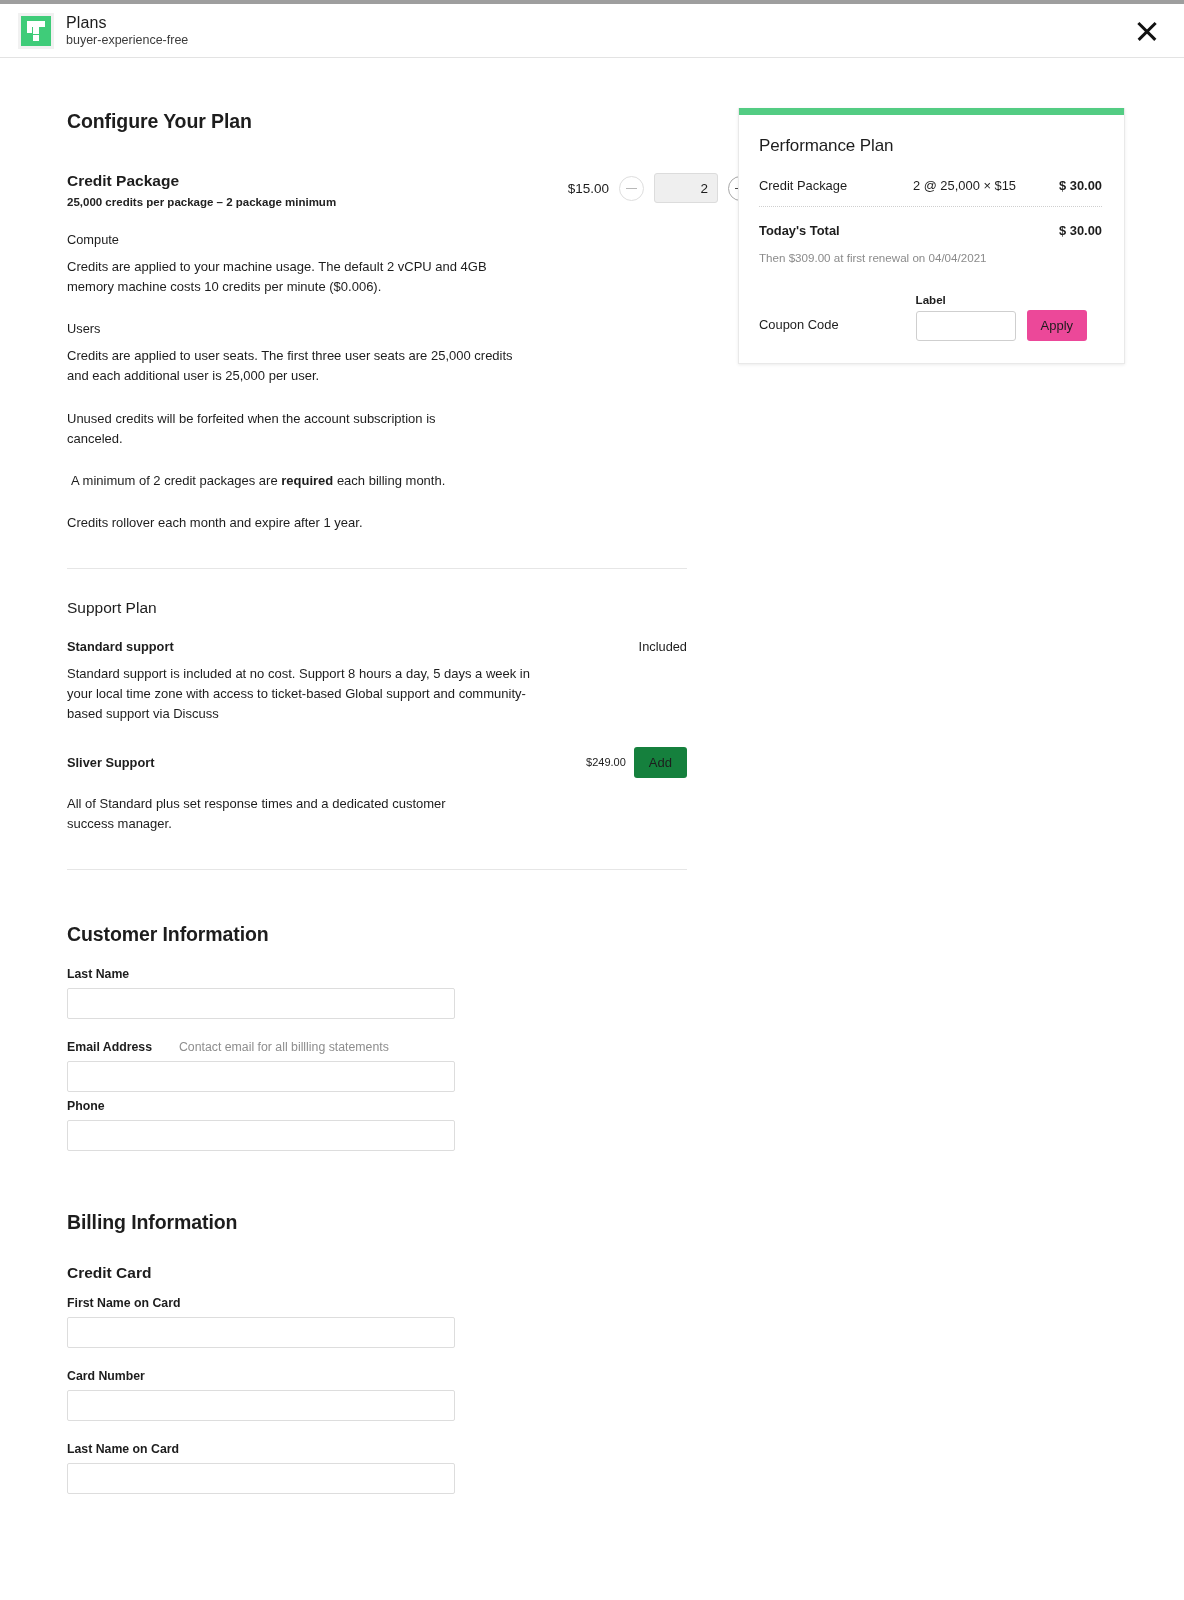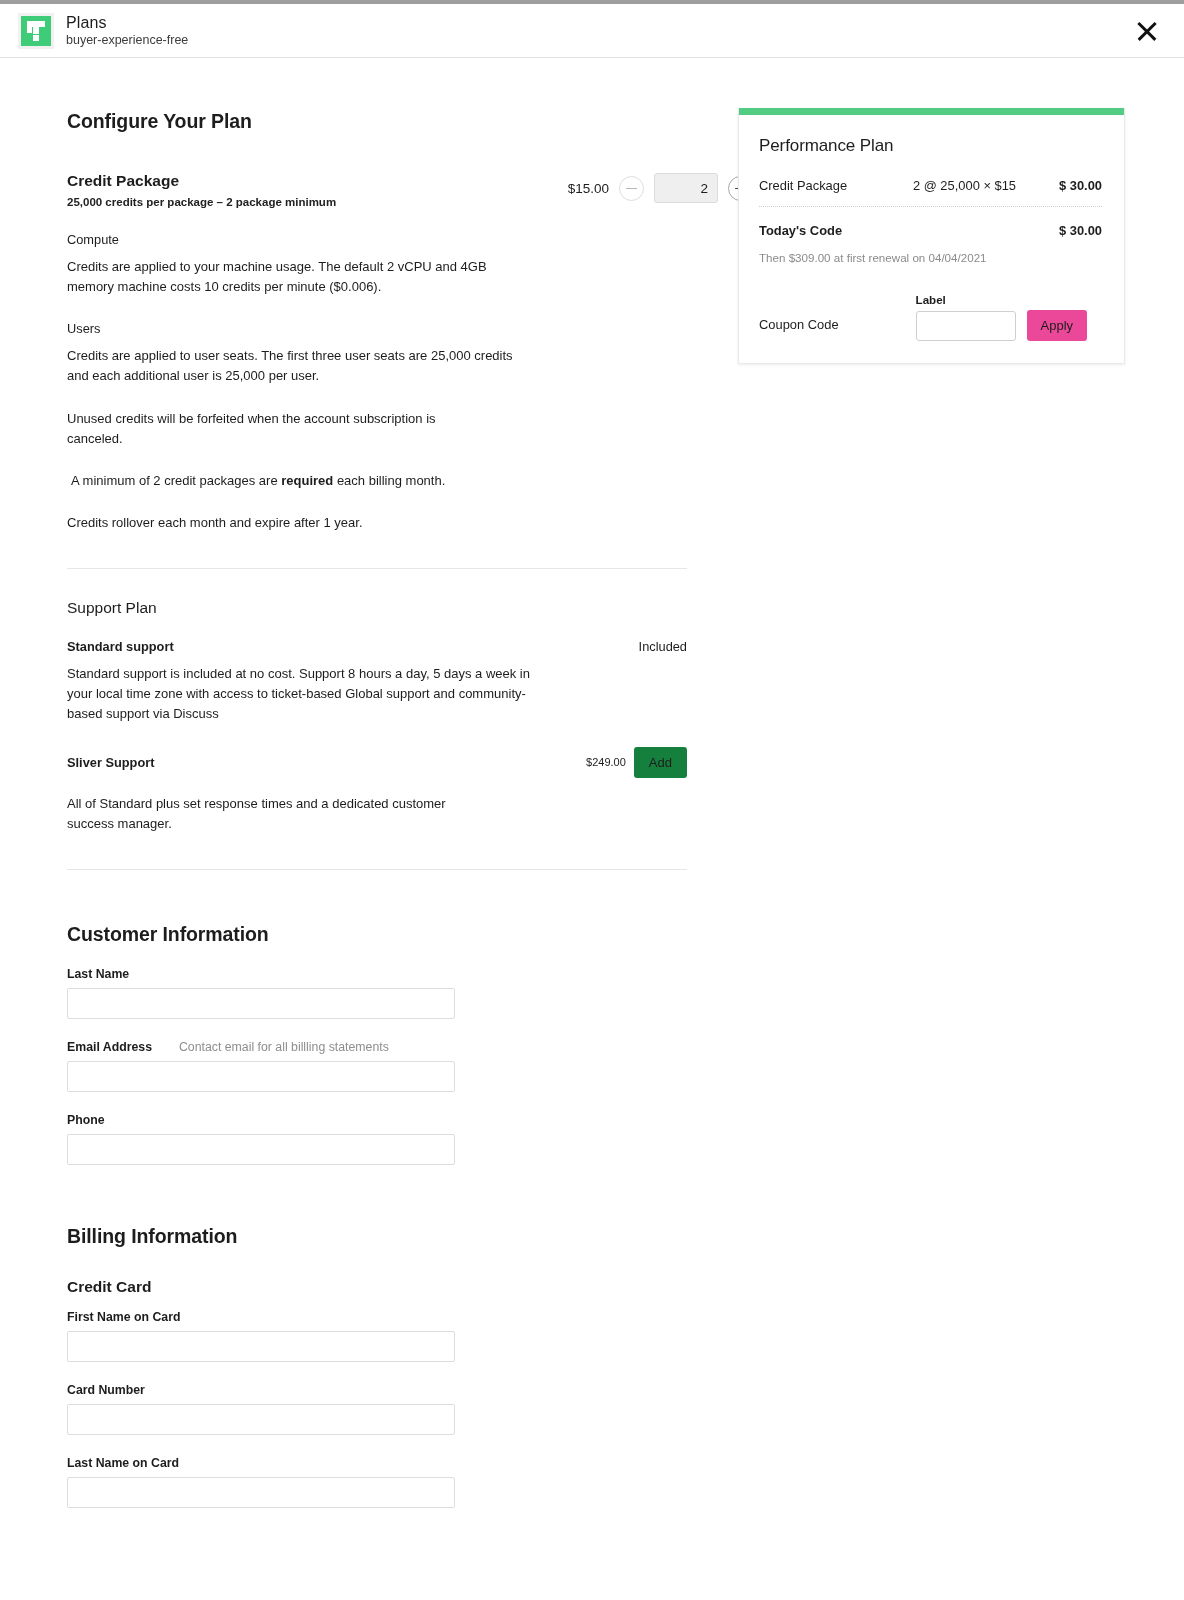--- a/index.html
+++ b/index.html
@@ -493,21 +493,21 @@
       </div>
 
       <div class="field" style="margin-top:21px;">
         <div class="field-label-row">
           <span class="field-label">Email Address</span>
           <span class="field-hint">Contact email for all billling statements</span>
         </div>
         <input class="text-input" type="text" value="" style="">
       </div>
 
-      <div class="field" style="margin-top:21px;">
+      <div class="field" style="margin-top:7px;">
         <div class="field-label">Phone</div>
         <input class="text-input" type="text" value="" style="">
       </div>
     </div>
 
     <div style="margin-top:60px;">
       <div class="sec-h">Billing Information</div>
 
       <div class="sec-h2" style="margin-top:30px;">Credit Card</div>
 
@@ -537,21 +537,21 @@
 
       <div class="line-row">
         <span class="lbl">Credit Package</span>
         <span class="mid">2 @ 25,000  ×  $15</span>
         <span class="amt">$ 30.00</span>
       </div>
 
       <hr class="dotted">
 
       <div class="total-row">
-        <span>Today's Code</span>
+        <span>Today's Total</span>
         <span>$ 30.00</span>
       </div>
 
       <div class="renewal">Then $309.00 at first renewal on 04/04/2021</div>
 
       <div class="coupon-row">
         <span class="coupon-label">Coupon Code</span>
         <div class="coupon-field">
           <span class="lab">Label</span>
           <input class="coupon-input" type="text" value="" style="">

